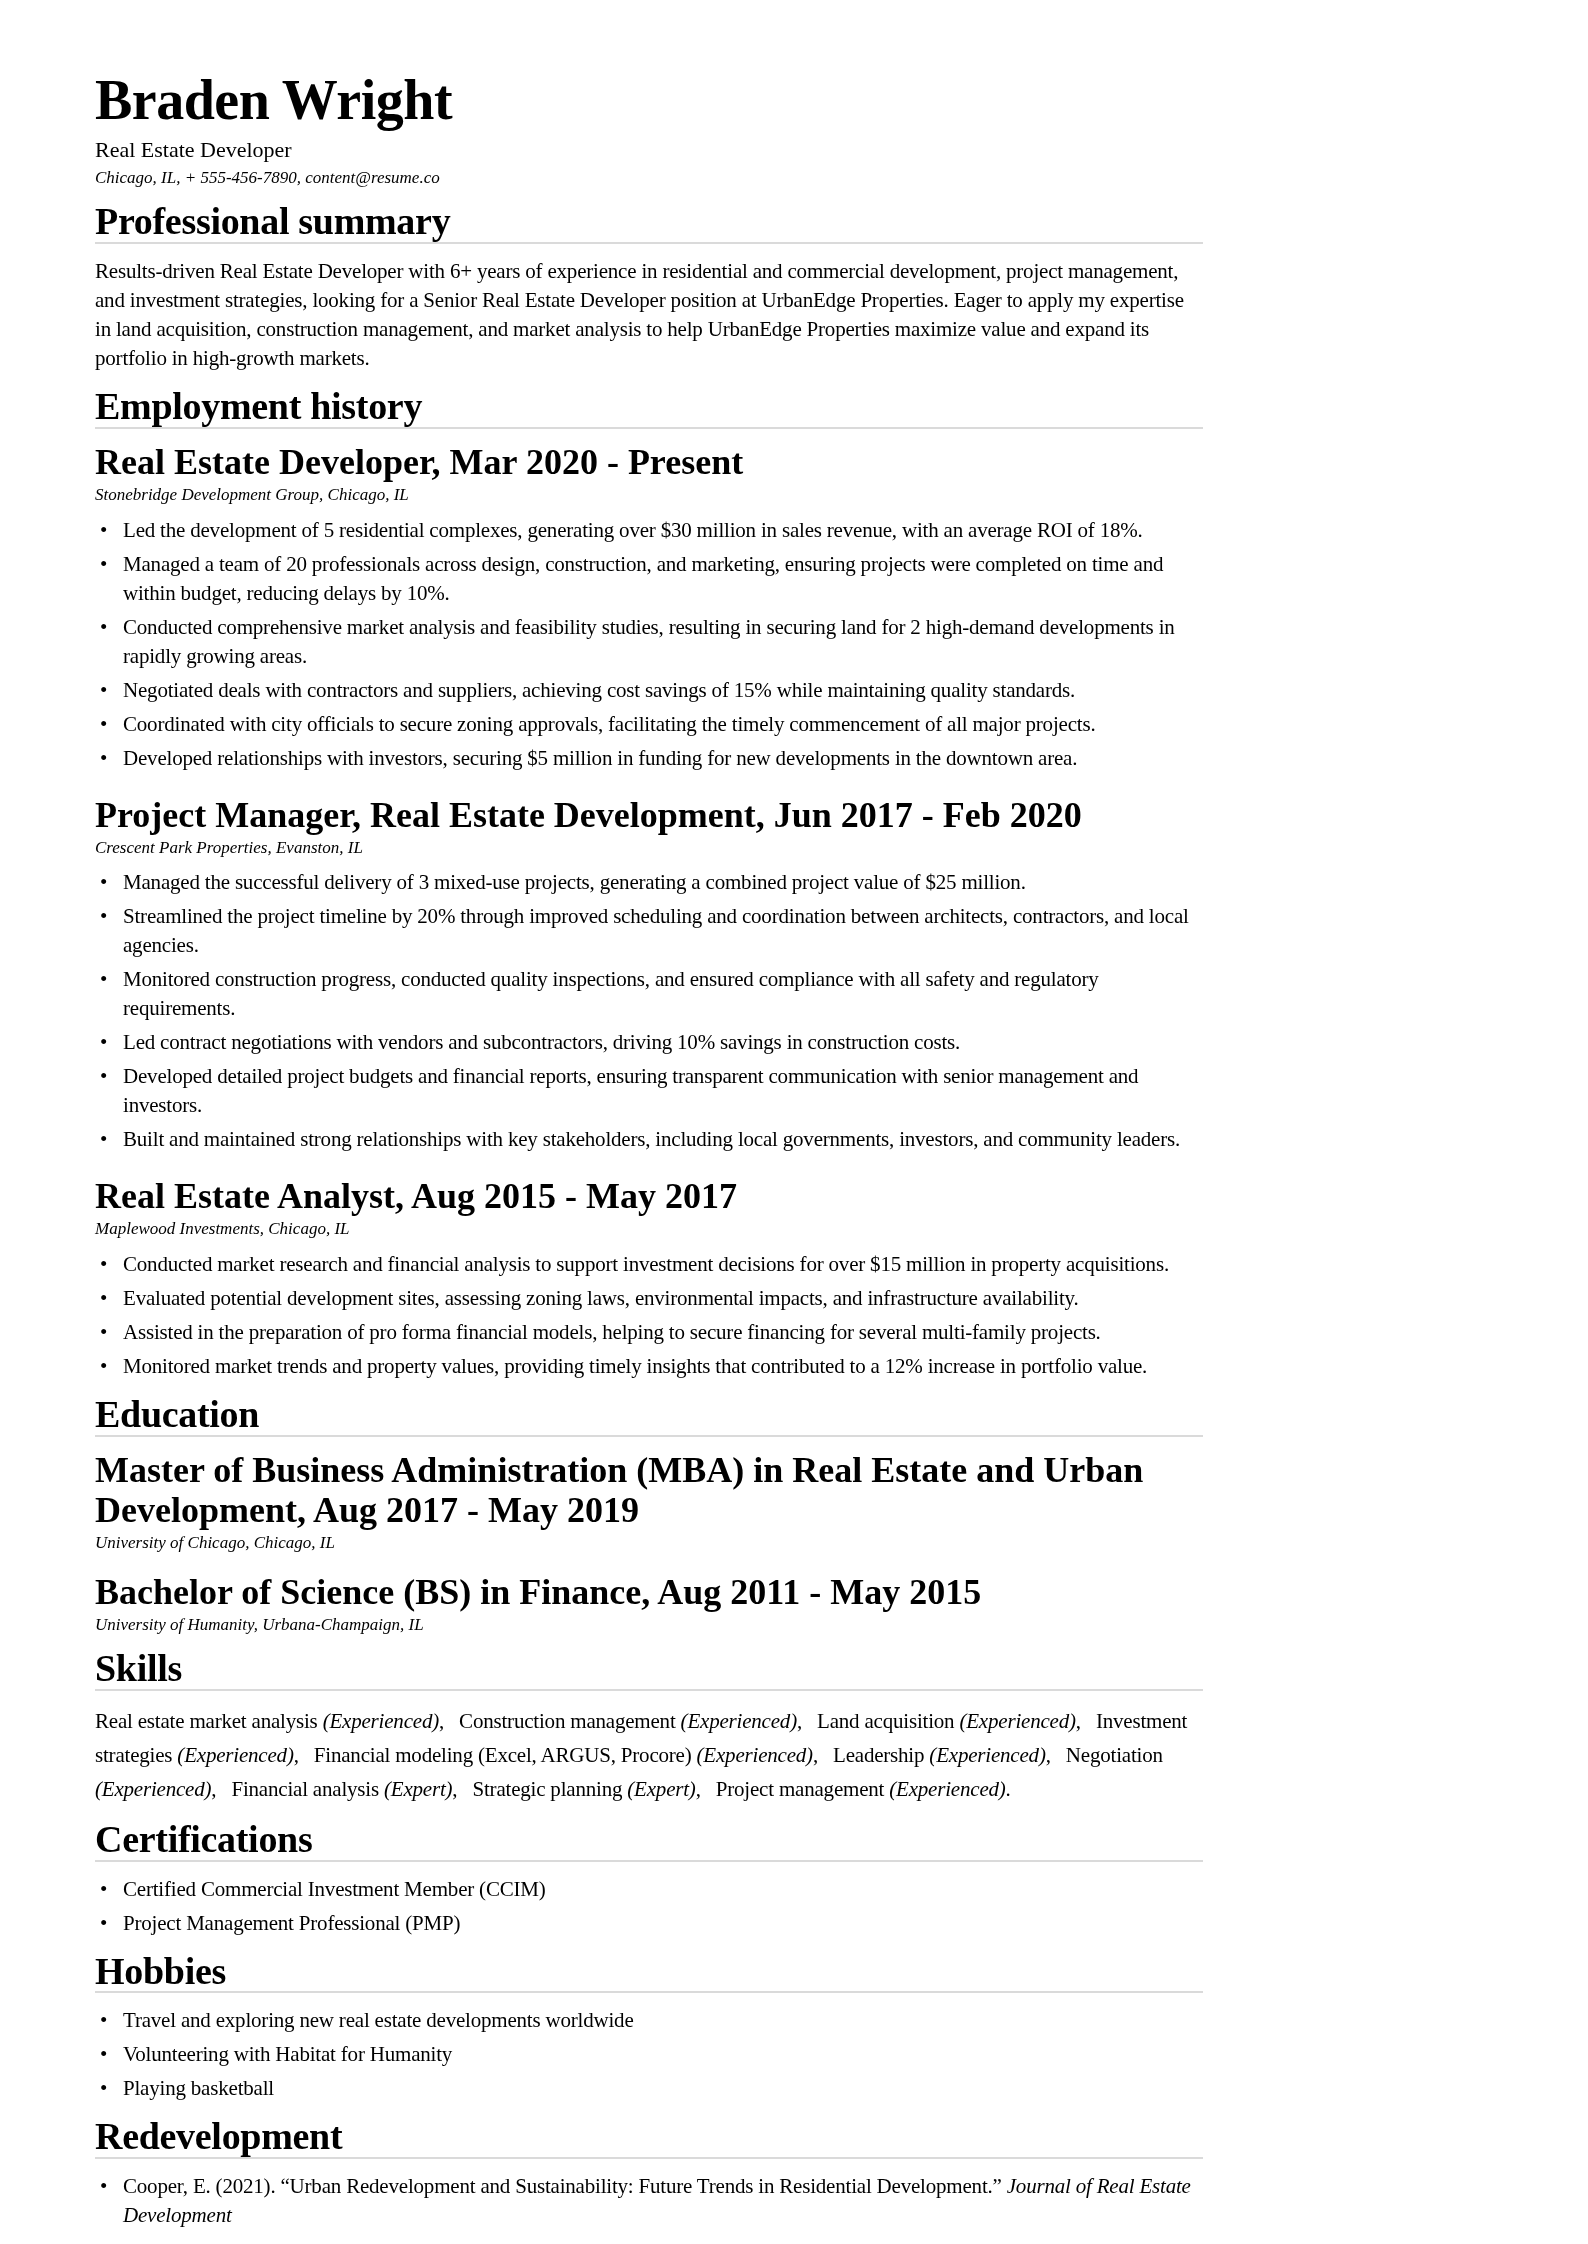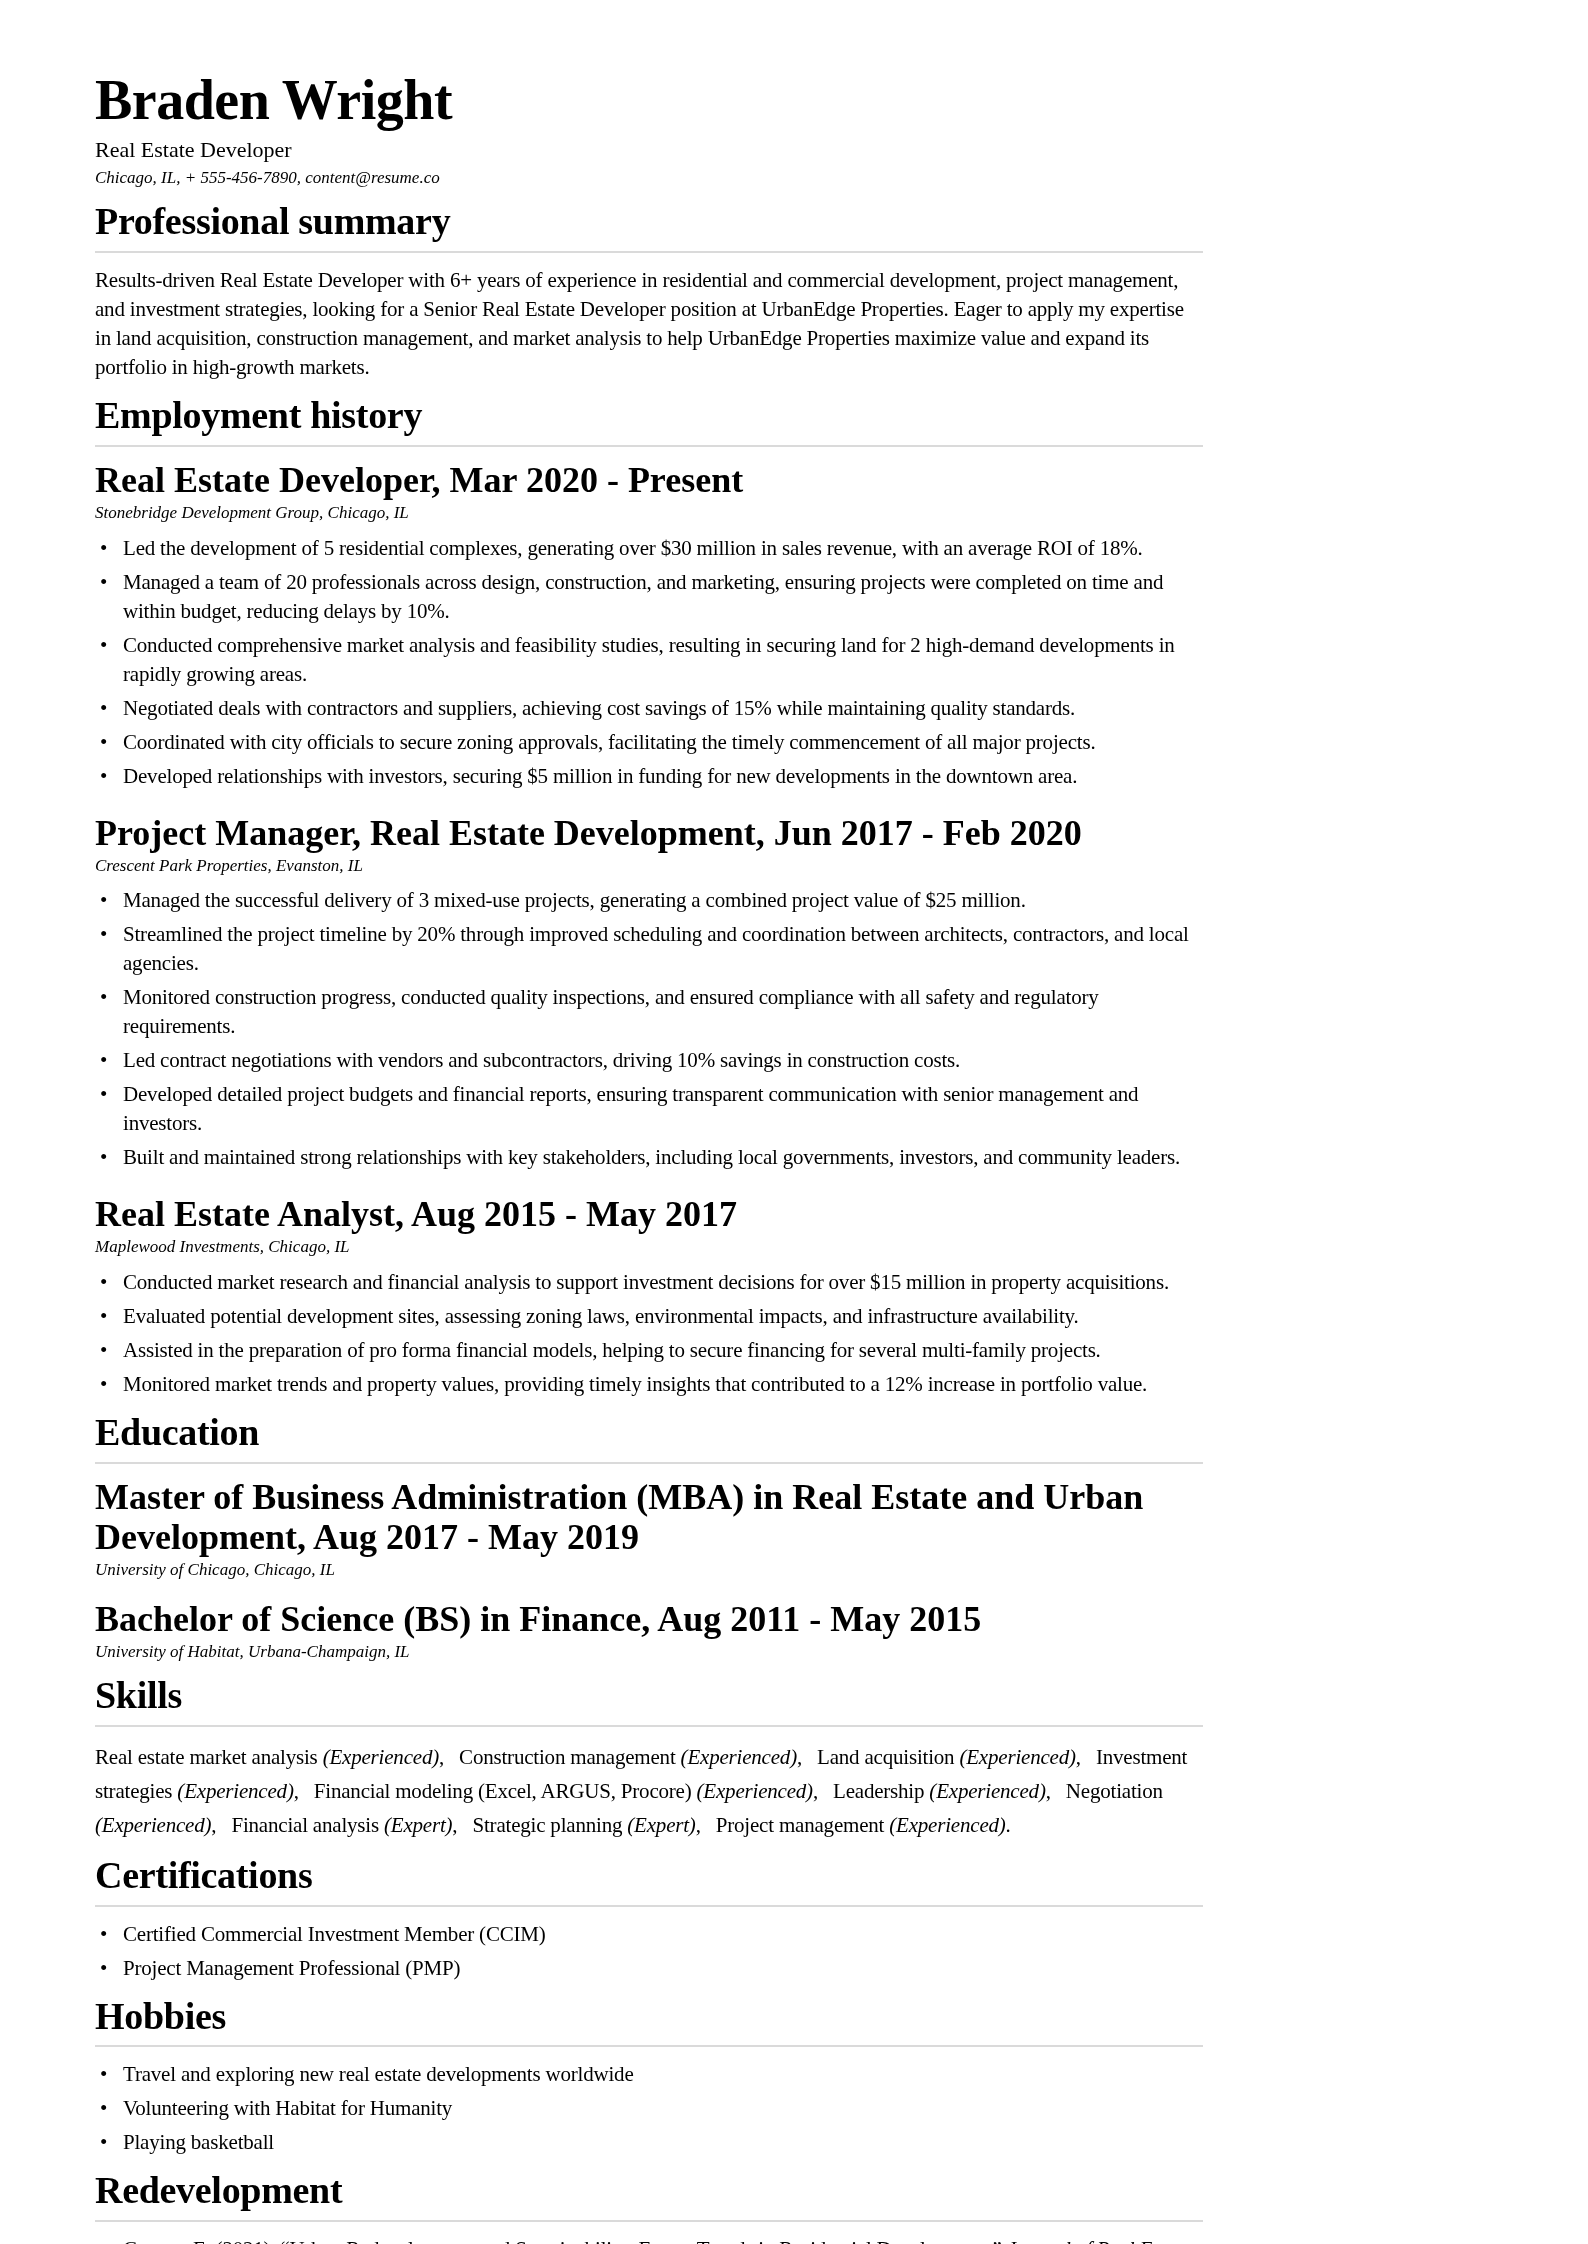--- a/index.html
+++ b/index.html
@@ -30,21 +30,20 @@
     line-height: 1.2;
     font-style: italic;
     margin: 4px 0 0 0;
   }
   section { margin-top: 14px; }
   h2.sec-heading {
     font-size: 38px;
     line-height: 1.05;
     margin: 0;
     font-weight: bold;
-    padding-bottom: 9px;
     border-bottom: 2px solid #dadada;
     letter-spacing: -0.3px;
   }
   .sec-body { margin-top: 13px; }
   p.body-text {
     margin: 0;
     font-size: 21px;
     line-height: 1.38;
     letter-spacing: -0.2px;
   }
@@ -152,21 +151,21 @@
 
   <section>
     <h2 class="sec-heading">Education</h2>
     <div class="sec-body" id="education-entries">
         <div class="edu-entry first">
           <h3 class="entry-title">Master of Business Administration (MBA) in Real Estate and Urban Development, Aug 2017 - May 2019</h3>
           <p class="entry-sub">University of Chicago, Chicago, IL</p>
         </div>
         <div class="edu-entry">
           <h3 class="entry-title">Bachelor of Science (BS) in Finance, Aug 2011 - May 2015</h3>
-          <p class="entry-sub">University of Habitat, Urbana-Champaign, IL</p>
+          <p class="entry-sub">University of Humanity, Urbana-Champaign, IL</p>
         </div>
       </div>
   </section>
 
   <section>
     <h2 class="sec-heading">Skills</h2>
     <div class="sec-body">
       <p class="inline-list" id="skills-line"><span class="inline-item">Real estate market analysis <em>(Experienced)</em>,</span> <span class="inline-item">Construction management <em>(Experienced)</em>,</span> <span class="inline-item">Land acquisition <em>(Experienced)</em>,</span> <span class="inline-item">Investment strategies <em>(Experienced)</em>,</span> <span class="inline-item">Financial modeling (Excel, ARGUS, Procore) <em>(Experienced)</em>,</span> <span class="inline-item">Leadership <em>(Experienced)</em>,</span> <span class="inline-item">Negotiation <em>(Experienced)</em>,</span> <span class="inline-item">Financial analysis <em>(Expert)</em>,</span> <span class="inline-item">Strategic planning <em>(Expert)</em>,</span> <span class="inline-item">Project management <em>(Experienced)</em>.</span></p>
     </div>
   </section>

